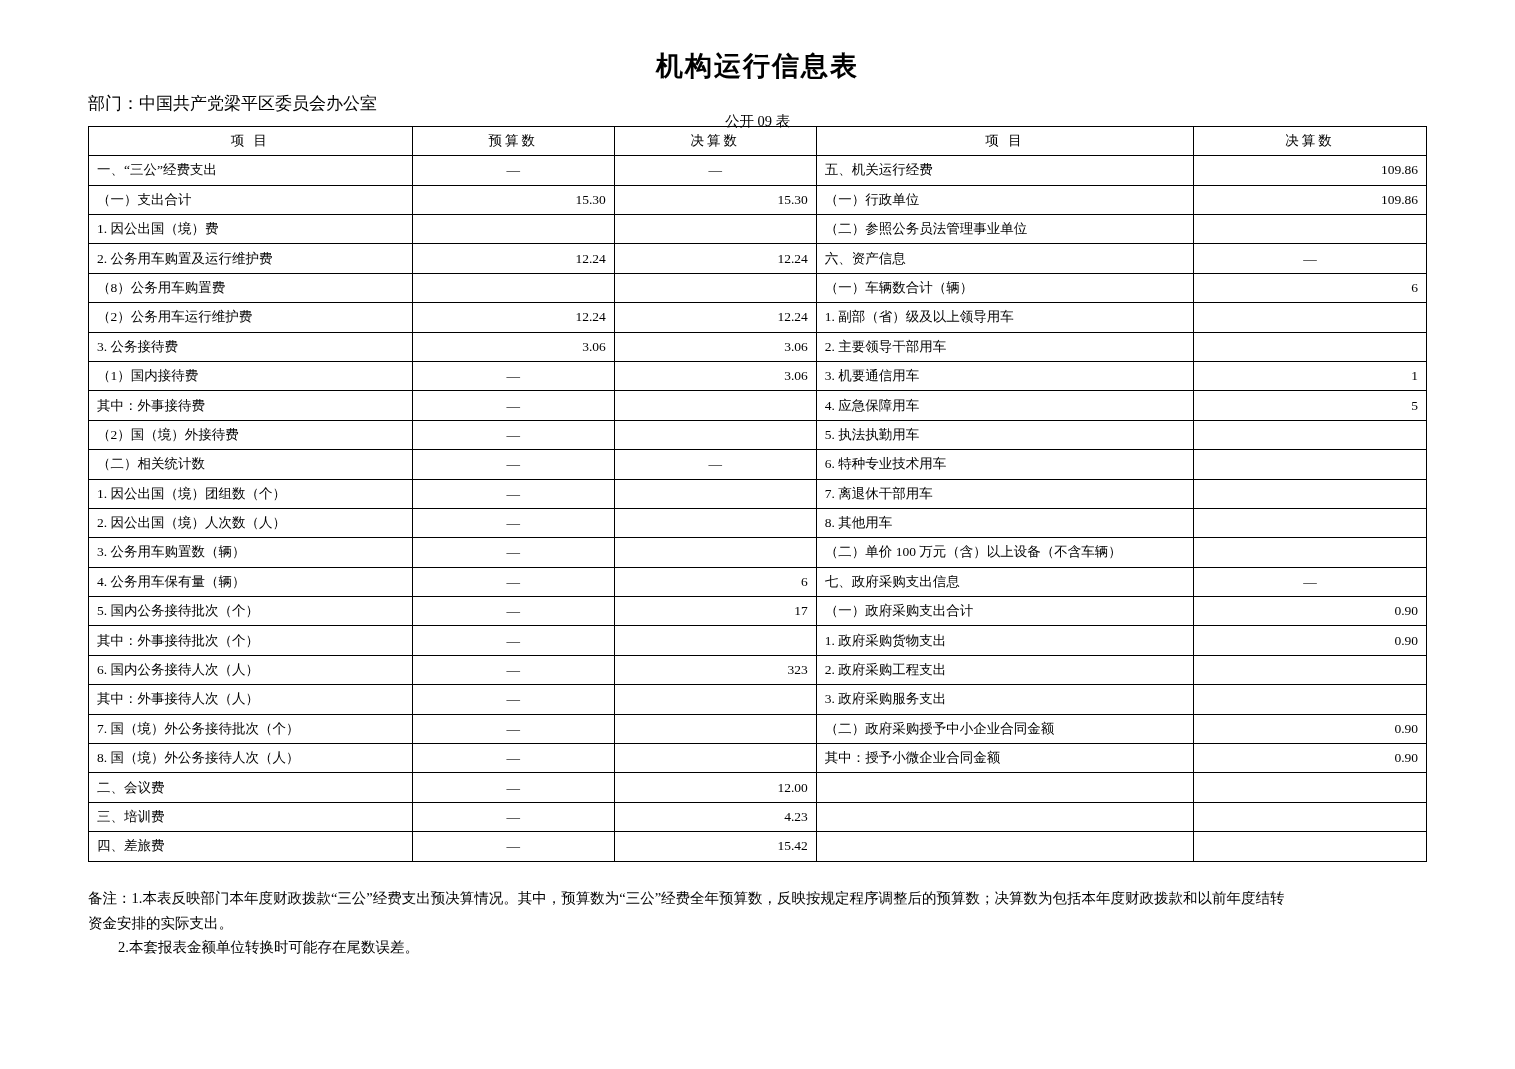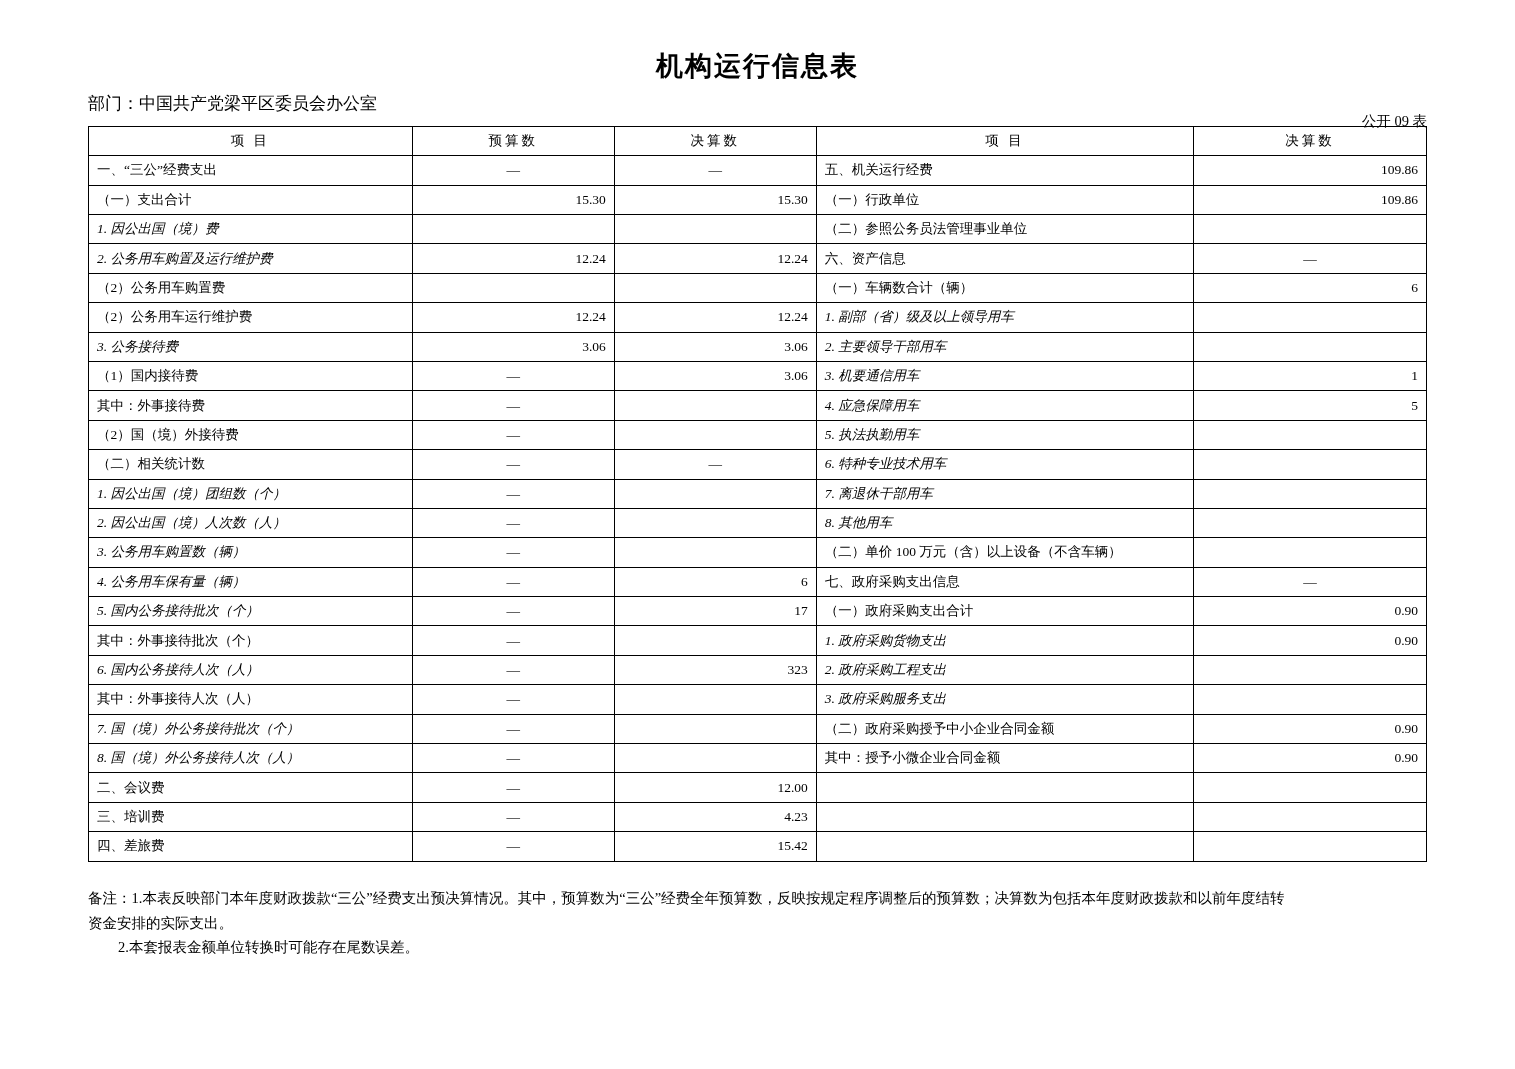--- a/index.html
+++ b/index.html
@@ -24,21 +24,21 @@
   .doc-title {
     text-align: center;
     font-size: 27px;
     font-weight: bold;
     letter-spacing: 2px;
     margin-top: 48px;
     margin-bottom: 8px;
     font-family: "DejaVu Serif", serif;
   }
   .meta-right {
-    text-align: right;
+    text-align: center;
     font-size: 14.5px;
     margin-top: 26px;
     line-height: 1.55;
   }
   .meta-left {
     font-size: 17px;
     line-height: 1.55;
     margin-top: -41px;
   }
   table.main {
@@ -62,21 +62,21 @@
     letter-spacing: 3px;
   }
   .num {
     text-align: right;
   }
   .ctr {
     text-align: center;
   }
   .lvl0 { padding-left: 4px; }
   .lvl1 { padding-left: 18px; margin-top: 15px; }
-  .lvl2 { padding-left: 32px; font-style: italic; }
+  .lvl2 { padding-left: 32px; }
   .lvl3 { padding-left: 46px; }
   .lvl4 { padding-left: 62px; }
   col.c-item { width: 24.2%; }
   col.c-n1 { width: 15.1%; }
   col.c-n2 { width: 15.1%; }
   col.c-item2 { width: 28.2%; }
   col.c-n3 { width: 17.4%; }
   .notes {
     font-size: 14.5px;
     line-height: 1.72;
@@ -151,21 +151,21 @@
           <td class="num"></td>
         </tr>
         <tr>
           <td class="lvl2">2. 公务用车购置及运行维护费</td>
           <td class="num">12.24</td>
           <td class="num">12.24</td>
           <td class="lvl0">六、资产信息</td>
           <td class="ctr">—</td>
         </tr>
         <tr>
-          <td class="lvl3">（2）公务用车购置费</td>
+          <td class="lvl3">（8）公务用车购置费</td>
           <td class="num"></td>
           <td class="num"></td>
           <td class="lvl1">（一）车辆数合计（辆）</td>
           <td class="num">6</td>
         </tr>
         <tr>
           <td class="lvl3">（2）公务用车运行维护费</td>
           <td class="num">12.24</td>
           <td class="num">12.24</td>
           <td class="lvl2">1. 副部（省）级及以上领导用车</td>

